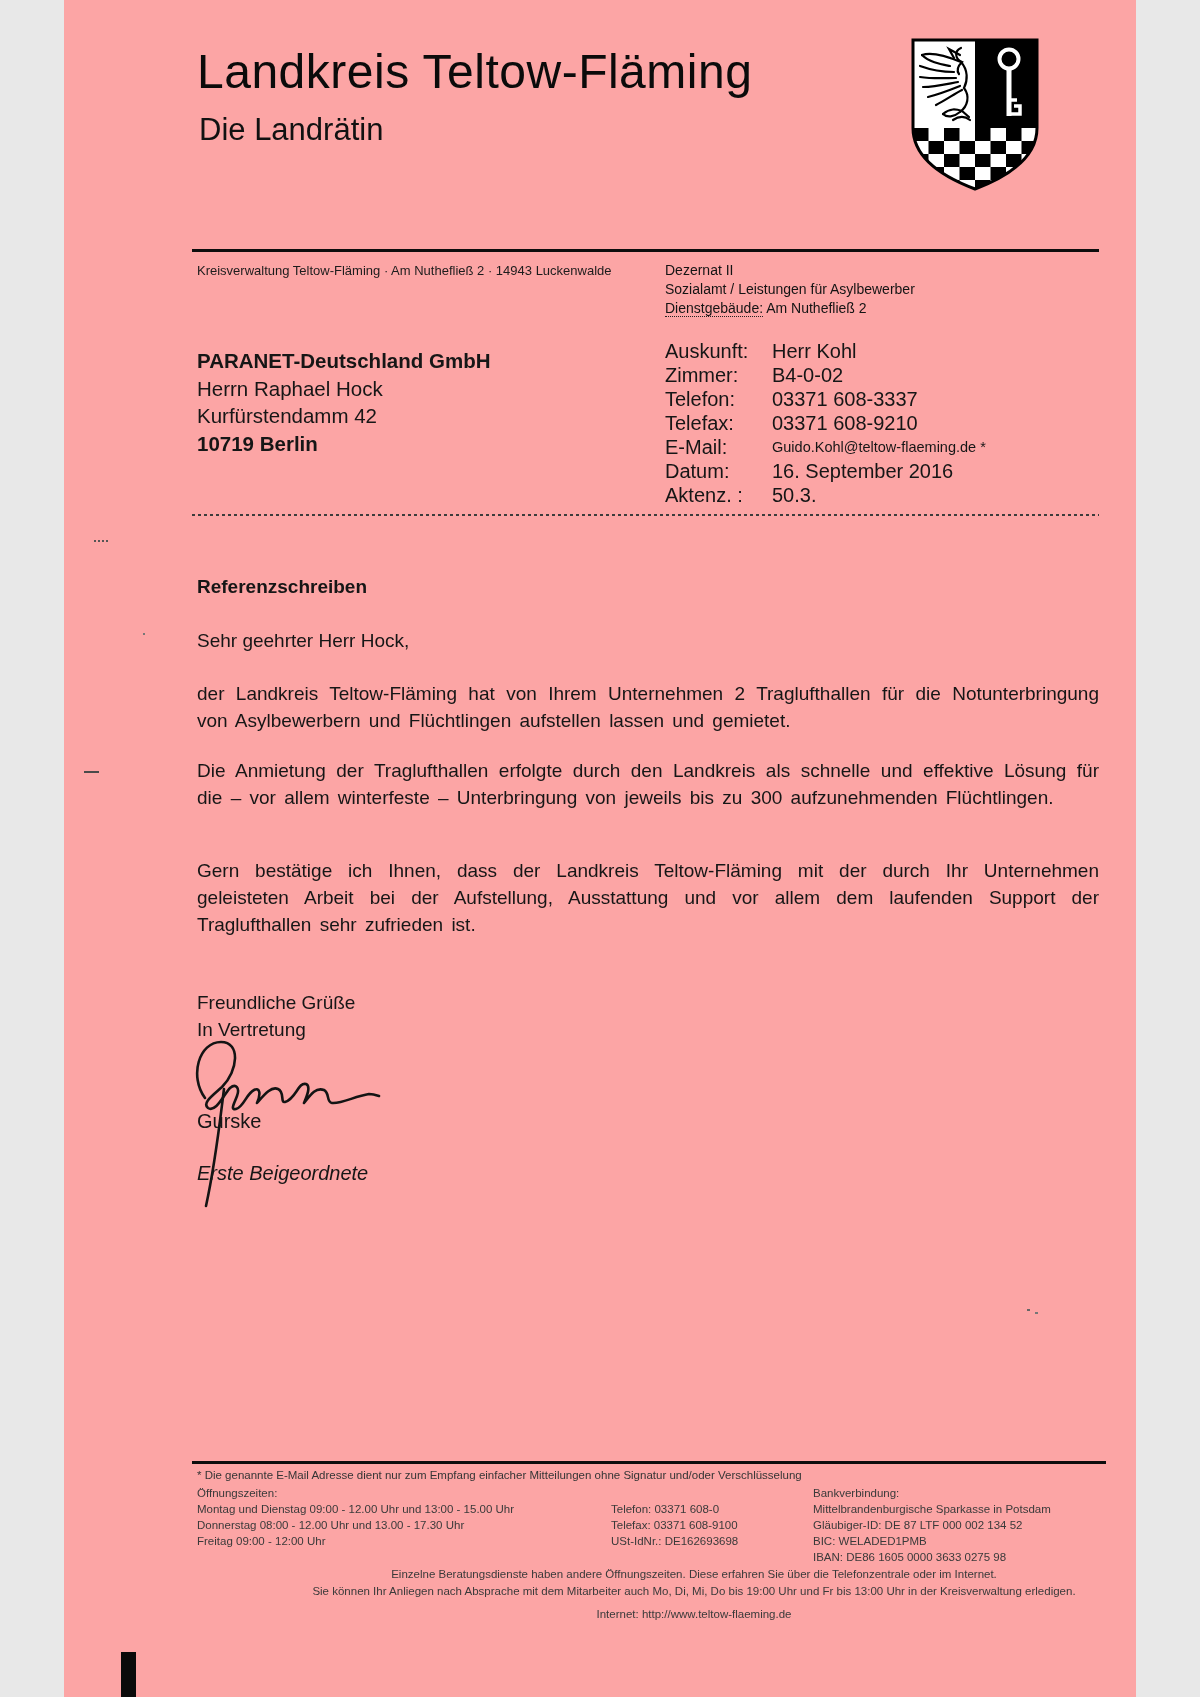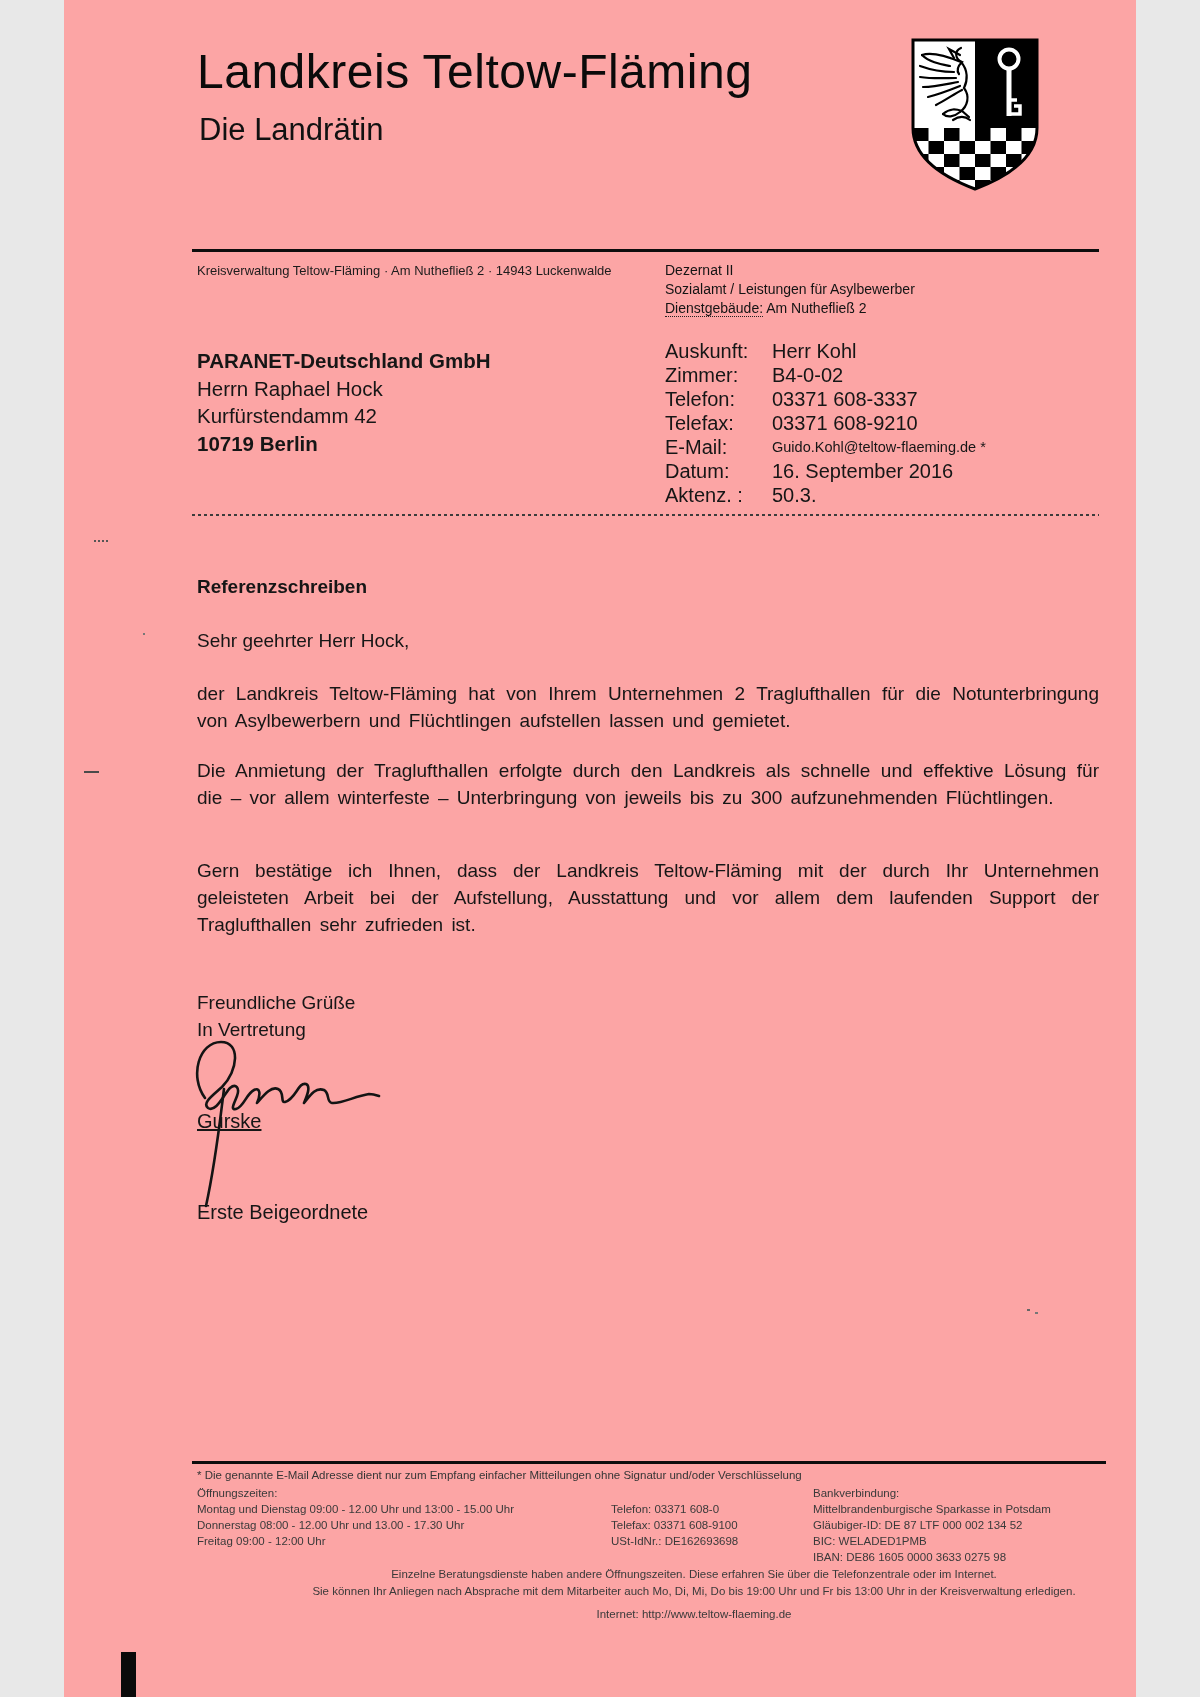--- a/index.html
+++ b/index.html
@@ -44,22 +44,22 @@
 
   .subject{left:133px;top:576px;font-size:19px;font-weight:bold;}
   .salutation{left:133px;top:630px;font-size:19px;}
   .para{left:133px;width:902px;font-size:19px;line-height:27px;
         text-align:justify;text-align-last:left;word-spacing:3px;}
   .p1{top:680px;}
   .p2{top:757px;}
   .p3{top:857px;}
 
   .closing{left:133px;top:989px;font-size:19px;line-height:27px;}
-  .signame{left:133px;top:1110px;font-size:20px;text-decoration:underline;}
-  .sigtitle{left:133px;top:1201px;font-size:20px;}
+  .signame{left:133px;top:1110px;font-size:20px;}
+  .sigtitle{left:133px;top:1162px;font-size:20px;font-style:italic;}
   .sigsvg{left:123px;top:1032px;pointer-events:none;}
 
   
   .footer-note{left:133px;top:1469px;font-size:11.5px;color:#353535;}
   .fcol{font-size:11.5px;line-height:16px;color:#3a3a3a;white-space:nowrap;}
   .fcol1{left:133px;top:1485px;}
   .fcol2{left:535px;top:1501px;margin-left:12px;}
   .fcol3{left:749px;top:1485px;}
   .fnotes{left:180px;top:1566px;width:900px;text-align:center;
           font-size:11.5px;line-height:16.5px;color:#3a3a3a;}

